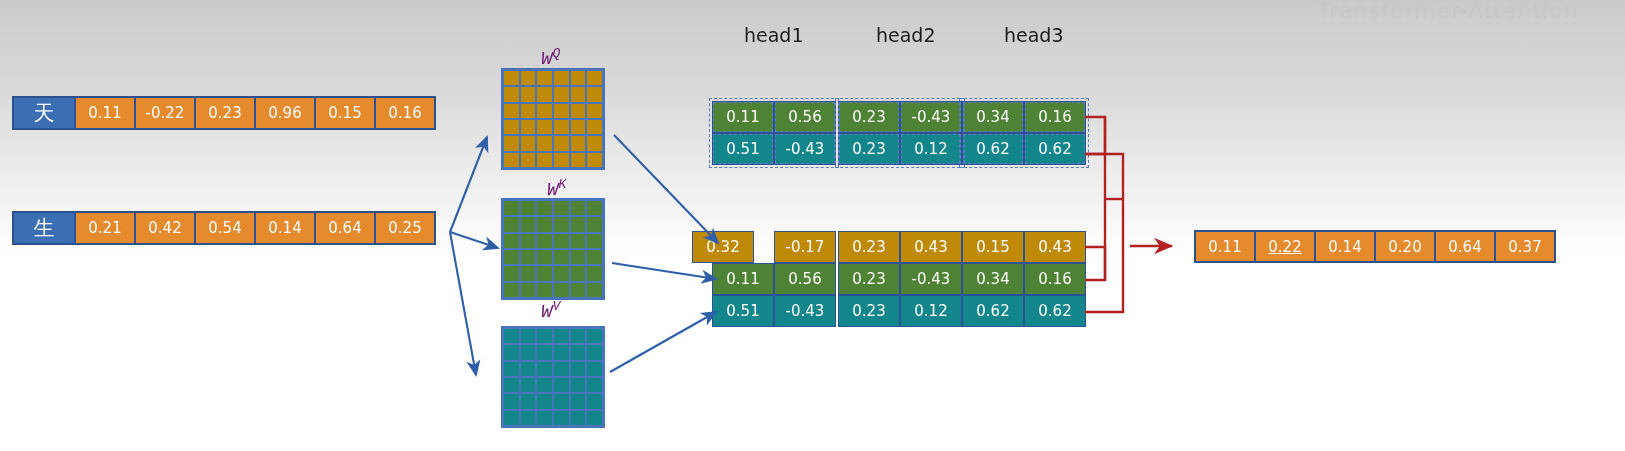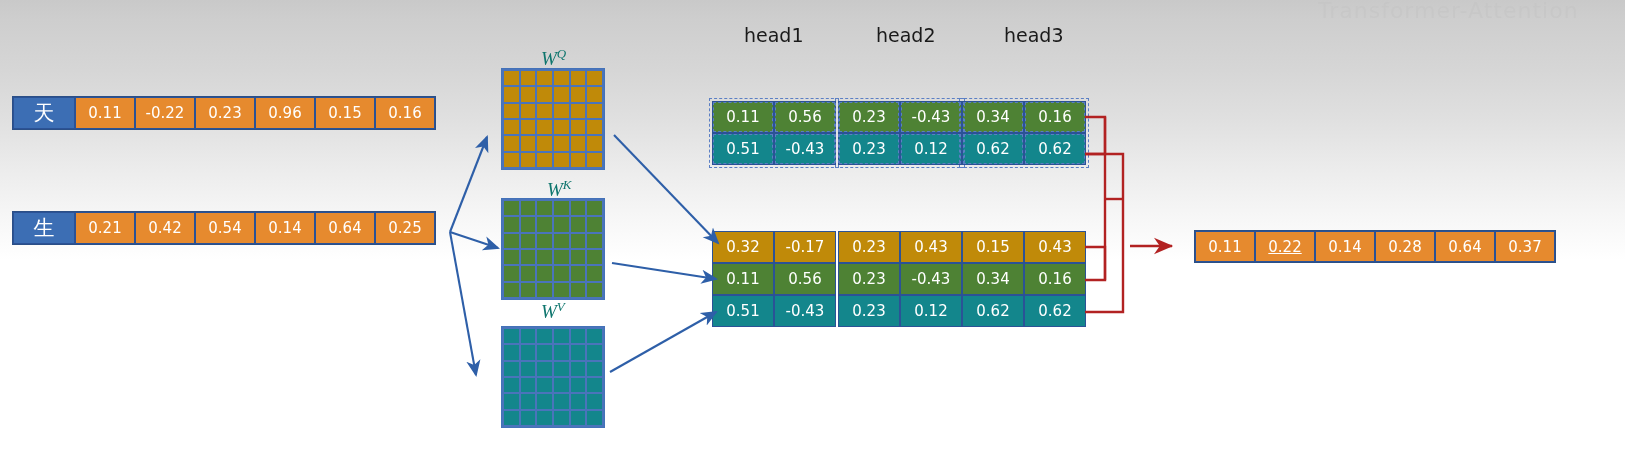--- a/index.html
+++ b/index.html
@@ -76,24 +76,24 @@
     gap: 2px;
     padding: 2px;
   }
   .wcell { width: 100%; height: 100%; }
   .wmat.q .wcell { background: #c08a09; }
   .wmat.k .wcell { background: #4e8234; }
   .wmat.v .wcell { background: #13868c; }
 
   .wlabel {
     position: absolute;
-    font-family: Liberation Serif, serif;
+    font-family: Liberation Mono, monospace;
     font-style: italic;
     font-size: 19px;
-    color: #0f766e;
+    color: #701a75;
     white-space: nowrap;
   }
   .wlabel sup {
     font-size: 13px;
     font-style: italic;
   }
 
   
   .head-label {
     position: absolute;
@@ -299,21 +299,21 @@
     <div class="sel-dashed" style="left: 835px; top: 98px; width: 130px; height: 70px;"></div>
     <div class="sel-dashed" style="left: 839px; top: 102px; width: 60px; height: 30px;"></div>
     <div class="sel-dashed" style="left: 839px; top: 134px; width: 60px; height: 30px;"></div>
     <div class="sel-dashed" style="left: 901px; top: 102px; width: 60px; height: 30px;"></div>
     <div class="sel-dashed" style="left: 901px; top: 134px; width: 60px; height: 30px;"></div>
     <div class="sel-dashed" style="left: 959px; top: 98px; width: 130px; height: 70px;"></div>
     <div class="sel-dashed" style="left: 963px; top: 102px; width: 60px; height: 30px;"></div>
     <div class="sel-dashed" style="left: 963px; top: 134px; width: 60px; height: 30px;"></div>
     <div class="sel-dashed" style="left: 1025px; top: 102px; width: 60px; height: 30px;"></div>
     <div class="sel-dashed" style="left: 1025px; top: 134px; width: 60px; height: 30px;"></div>
-    <div class="mcell q" style="position: absolute; left: 712px; top: 231px; width: 62px; height: 32px;">0.32</div>
+    <div class="mcell q" style="position: absolute; left: 692px; top: 231px; width: 62px; height: 32px;">0.32</div>
     <div class="mcell q" style="position: absolute; left: 774px; top: 231px; width: 62px; height: 32px;">-0.17</div>
     <div class="mcell q" style="position: absolute; left: 838px; top: 231px; width: 62px; height: 32px;">0.23</div>
     <div class="mcell q" style="position: absolute; left: 900px; top: 231px; width: 62px; height: 32px;">0.43</div>
     <div class="mcell q" style="position: absolute; left: 962px; top: 231px; width: 62px; height: 32px;">0.15</div>
     <div class="mcell q" style="position: absolute; left: 1024px; top: 231px; width: 62px; height: 32px;">0.43</div>
     <div class="mcell k" style="position: absolute; left: 712px; top: 263px; width: 62px; height: 32px;">0.11</div>
     <div class="mcell k" style="position: absolute; left: 774px; top: 263px; width: 62px; height: 32px;">0.56</div>
     <div class="mcell k" style="position: absolute; left: 838px; top: 263px; width: 62px; height: 32px;">0.23</div>
     <div class="mcell k" style="position: absolute; left: 900px; top: 263px; width: 62px; height: 32px;">-0.43</div>
     <div class="mcell k" style="position: absolute; left: 962px; top: 263px; width: 62px; height: 32px;">0.34</div>
@@ -365,17 +365,17 @@
     <path d="M1105,199 L1123,199"></path>
   </g>
   <line x1="1130" y1="246" x2="1172" y2="246" stroke="#b22222" stroke-width="2.4" marker-end="url(#redhead)"></line>
 </svg>
 
 <div id="output-row">
     <div class="vec-row" style="left: 1194px; top: 230px; height: 33px;">
       <div class="vec-cell" style="width: 60px;">0.11</div>
       <div class="vec-cell" style="width: 60px; text-decoration: underline;">0.22</div>
       <div class="vec-cell" style="width: 60px;">0.14</div>
-      <div class="vec-cell" style="width: 60px;">0.28</div>
+      <div class="vec-cell" style="width: 60px;">0.20</div>
       <div class="vec-cell" style="width: 60px;">0.64</div>
       <div class="vec-cell" style="width: 60px;">0.37</div>
     </div>
   </div>
 
 </body></html>

